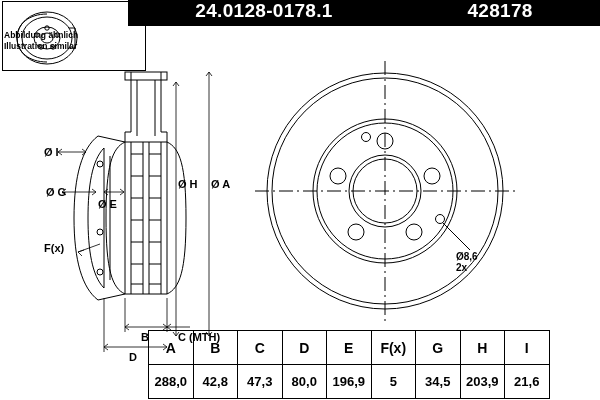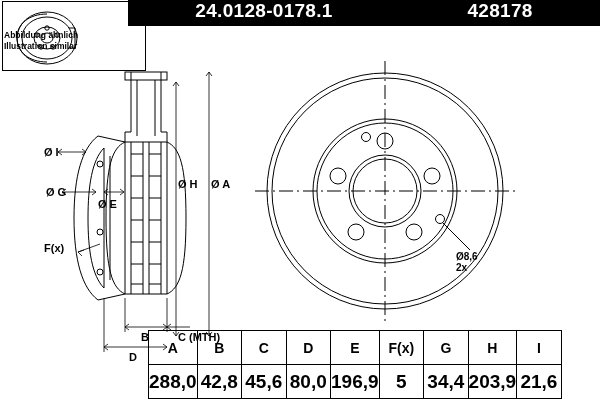--- a/index.html
+++ b/index.html
@@ -40,21 +40,21 @@
     position:absolute;left:148px;top:0px;
   }
   td,th{
     border:1px solid #000;
     width:43.5px;height:33px;
     text-align:center;vertical-align:middle;
     font-size:13.5px;font-weight:bold;
     padding:0;
   }
   th{font-size:14px;}
-  td.val{font-size:19px;font-weight:bold;}
+  td.val{font-size:13px;font-weight:bold;}
 
   .thumbbox{
     position:absolute;left:2px;top:1px;width:142px;height:68px;
     border:1px solid #000;
   }
 </style>
 </head>
 <body>
 
 <div id="sheet">
@@ -229,25 +229,25 @@
         <th>D</th>
         <th>E</th>
         <th>F(x)</th>
         <th>G</th>
         <th>H</th>
         <th>I</th>
       </tr>
       <tr>
         <td class="val">288,0</td>
         <td class="val">42,8</td>
-        <td class="val">45,6</td>
+        <td class="val">47,3</td>
         <td class="val">80,0</td>
         <td class="val">196,9</td>
         <td class="val">5</td>
-        <td class="val">34,4</td>
+        <td class="val">34,5</td>
         <td class="val">203,9</td>
         <td class="val">21,6</td>
       </tr>
     </tbody>
       </table>
   </div>
 
 </div>
 
 </body></html>

